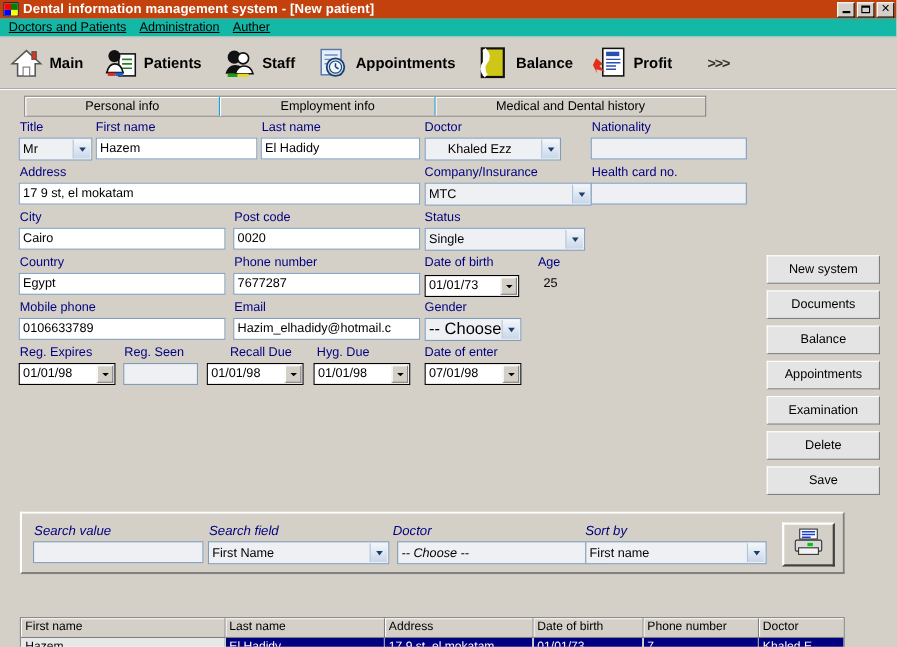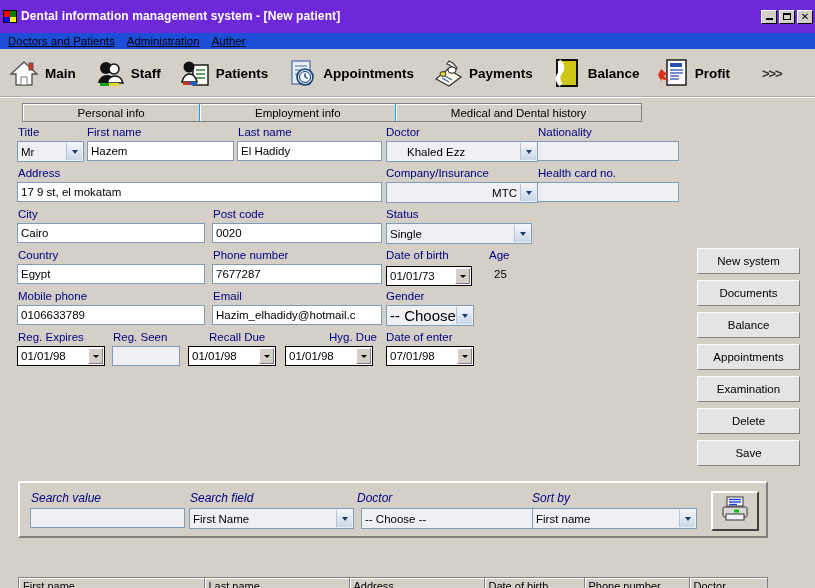--- a/index.html
+++ b/index.html
@@ -8,22 +8,22 @@
     margin: 0; padding: 0;
     width: 815px; height: 588px;
     overflow: hidden;
     font-family: "Liberation Sans", sans-serif;
     background: #d4d0c8;
   }
   body { position: relative; }
 
   
   #titlebar {
-    height: 33px;
-    background: #6d28d9;
+    height: 17px;
+    background: #c2410c;
     display: flex; align-items: center;
     padding: 0 2px 0 3px;
     color: #ffffff;
   }
   #title-icon {
     width: 14px; height: 13px; flex: 0 0 14px;
     position: relative; margin-right: 4px;
     background: #ffffff;
     border: 1px solid #000;
   }
@@ -59,21 +59,21 @@
     line-height: 1;
   }
   .winbtn span { font-family: "DejaVu Sans", sans-serif; font-size: 9px; font-weight: bold;}
   .winbtn.min span { display:block; width:7px; height:2px; background:#000; margin-top:5px; }
   .winbtn.res span { display:block; width:8px; height:7px; border:1px solid #000; border-top-width:2px; }
   .winbtn.cls span { font-size: 10px; font-weight: bold; }
 
   
   #menubar {
     height: 17px;
-    background: #1d4ed8;
+    background: #14b8a6;
     display: flex; align-items: center;
     padding-left: 4px;
     font-size: 11.5px; color: #000;
     border-bottom: 1px solid #d4d0c8;
   }
   .menu-item { padding: 1px 8px 1px 4px; white-space: nowrap; cursor: default; }
   .menu-item .ul { text-decoration: underline; }
 
   
   #toolbar {
@@ -263,34 +263,20 @@
 
   <div class="tb-item">
     <div class="tb-icon">
       <svg width="32" height="32" viewBox="0 0 32 32">
         <polygon points="16,5 29,17 24,17 24,28 8,28 8,17 3,17" fill="#ffffff" stroke="#555" stroke-width="1.4"></polygon>
         <rect x="21" y="6" width="4" height="7" fill="#e03020" stroke="#555" stroke-width="1"></rect>
         <rect x="13" y="20" width="6" height="8" fill="#ffffff" stroke="#777" stroke-width="1"></rect>
       </svg>
     </div>
     <div class="tb-label">Main</div>
-  </div>
-
-  <div class="tb-item">
-    <div class="tb-icon">
-      <svg width="32" height="32" viewBox="0 0 32 32">
-        <ellipse cx="12" cy="11" rx="6" ry="6" fill="#111"></ellipse>
-        <path d="M4 26 q2-8 9-8 q7 0 9 8 z" fill="#111"></path>
-        <ellipse cx="20" cy="12" rx="5" ry="5" fill="#fff" stroke="#111" stroke-width="1.5"></ellipse>
-        <path d="M13 26 q2-7 8-7 q6 0 8 7 z" fill="#fff" stroke="#111" stroke-width="1.5"></path>
-        <rect x="6" y="26" width="9" height="3" fill="#15a015"></rect>
-        <rect x="15" y="26" width="10" height="3" fill="#e8d82a"></rect>
-      </svg>
-    </div>
-    <div class="tb-label">Staff</div>
   </div>
 
   <div class="tb-item">
     <div class="tb-icon">
       <svg width="32" height="32" viewBox="0 0 32 32">
         <rect x="14" y="8" width="15" height="20" fill="#fff" stroke="#111" stroke-width="1.4"></rect>
         <line x1="17" y1="13" x2="26" y2="13" stroke="#2a7f2a" stroke-width="1.5"></line>
         <line x1="17" y1="17" x2="26" y2="17" stroke="#2a7f2a" stroke-width="1.5"></line>
         <line x1="17" y1="21" x2="26" y2="21" stroke="#2a7f2a" stroke-width="1.5"></line>
         <ellipse cx="10" cy="10" rx="5.5" ry="5.5" fill="#111"></ellipse>
@@ -298,46 +284,47 @@
         <rect x="4" y="25" width="7" height="3" fill="#d03020"></rect>
         <rect x="11" y="25" width="7" height="3" fill="#1a5fd0"></rect>
       </svg>
     </div>
     <div class="tb-label">Patients</div>
   </div>
 
   <div class="tb-item">
     <div class="tb-icon">
       <svg width="32" height="32" viewBox="0 0 32 32">
+        <ellipse cx="12" cy="11" rx="6" ry="6" fill="#111"></ellipse>
+        <path d="M4 26 q2-8 9-8 q7 0 9 8 z" fill="#111"></path>
+        <ellipse cx="20" cy="12" rx="5" ry="5" fill="#fff" stroke="#111" stroke-width="1.5"></ellipse>
+        <path d="M13 26 q2-7 8-7 q6 0 8 7 z" fill="#fff" stroke="#111" stroke-width="1.5"></path>
+        <rect x="6" y="26" width="9" height="3" fill="#15a015"></rect>
+        <rect x="15" y="26" width="10" height="3" fill="#e8d82a"></rect>
+      </svg>
+    </div>
+    <div class="tb-label">Staff</div>
+  </div>
+
+  <div class="tb-item">
+    <div class="tb-icon">
+      <svg width="32" height="32" viewBox="0 0 32 32">
         <rect x="6" y="4" width="18" height="23" fill="#e8eef8" stroke="#5577aa" stroke-width="1.3"></rect>
         <line x1="9" y1="9" x2="21" y2="9" stroke="#6a8ec0" stroke-width="1.3"></line>
         <line x1="9" y1="13" x2="21" y2="13" stroke="#6a8ec0" stroke-width="1.3"></line>
         <line x1="9" y1="17" x2="15" y2="17" stroke="#6a8ec0" stroke-width="1.3"></line>
         <circle cx="19" cy="20" r="8" fill="#cfe0f0" stroke="#17406e" stroke-width="1.6"></circle>
         <circle cx="19" cy="20" r="5.5" fill="#f0f6fc" stroke="#17406e" stroke-width="1"></circle>
         <line x1="19" y1="20" x2="19" y2="16.5" stroke="#17406e" stroke-width="1.4"></line>
         <line x1="19" y1="20" x2="21.8" y2="21.5" stroke="#17406e" stroke-width="1.4"></line>
       </svg>
     </div>
     <div class="tb-label">Appointments</div>
   </div>
 
-  <div class="tb-item">
-    <div class="tb-icon">
-      <svg width="32" height="32" viewBox="0 0 32 32">
-        <polygon points="4,22 16,12 29,20 17,29" fill="#fdfbe8" stroke="#333" stroke-width="1.3"></polygon>
-        <line x1="10" y1="21" x2="17" y2="25" stroke="#3355aa" stroke-width="1.1"></line>
-        <line x1="13" y1="19" x2="20" y2="23" stroke="#3355aa" stroke-width="1.1"></line>
-        <path d="M17 4 q5 2 8 7 l-3 2 q-3-5-7-6 z" fill="#fff" stroke="#333" stroke-width="1.2"></path>
-        <ellipse cx="20" cy="13" rx="4" ry="3.2" fill="#ffffff" stroke="#333" stroke-width="1.2"></ellipse>
-        <ellipse cx="11" cy="17" rx="3" ry="2.4" fill="#e8d82a" stroke="#333" stroke-width="1"></ellipse>
-      </svg>
-    </div>
-    <div class="tb-label">Payments</div>
-  </div>
 
   <div class="tb-item">
     <div class="tb-icon">
       <svg width="32" height="32" viewBox="0 0 32 32">
         <rect x="6" y="3" width="20" height="26" fill="#cfc718" stroke="#111" stroke-width="2"></rect>
         <path d="M8 4 q6 6 1 12 q-5 6 1 12 l-3 0 l0 -24 z" fill="#ffffff"></path>
         <path d="M8 4 q6 6 1 12 q-5 6 1 12" fill="#ffffff" stroke="#ffffff" stroke-width="4"></path>
       </svg>
     </div>
     <div class="tb-label">Balance</div>
@@ -379,29 +366,29 @@
 
     <div class="lbl" style="left:18px;  top:0px;">Title</div>
     <div class="lbl" style="left:87px;  top:0px;">First name</div>
     <div class="lbl" style="left:238px; top:0px;">Last name</div>
     <div class="lbl" style="left:386px; top:0px;">Doctor</div>
     <div class="lbl" style="left:538px; top:0px;">Nationality</div>
 
     <div class="sel" style="left:17px;  top:15px; width:67px;"><span>Mr</span><span class="arrow"></span></div>
     <div class="fld white" style="left:87px;  top:15px; width:147px;"><span>Hazem</span></div>
     <div class="fld white" style="left:237px; top:15px; width:145px;"><span>El Hadidy</span></div>
-    <div class="sel" style="left:386px; top:15px; width:152px;padding-left:20px;"><span>Khaled Ezz</span><span class="arrow"></span></div>
+    <div class="sel" style="left:386px; top:15px; width:124px;padding-left:20px;"><span>Khaled Ezz</span><span class="arrow"></span></div>
     <div class="fld" style="left:537px; top:15px; width:142px;"><span></span></div>
 
     <div class="lbl" style="left:18px;  top:41px;">Address</div>
     <div class="lbl" style="left:386px; top:41px;">Company/Insurance</div>
     <div class="lbl" style="left:538px; top:41px;">Health card no.</div>
 
     <div class="fld white" style="left:17px;  top:56px; width:365px;"><span>17 9 st, el mokatam</span></div>
-    <div class="sel" style="left:386px; top:56px; width:152px;text-align:right;"><span>MTC</span><span class="arrow"></span></div>
+    <div class="sel" style="left:386px; top:56px; width:152px;"><span>MTC</span><span class="arrow"></span></div>
     <div class="fld" style="left:537px; top:56px; width:142px;"><span></span></div>
 
     <div class="lbl" style="left:18px;  top:82px;">City</div>
     <div class="lbl" style="left:213px; top:82px;">Post code</div>
     <div class="lbl" style="left:386px; top:82px;">Status</div>
 
     <div class="fld white" style="left:17px;  top:97px; width:188px;"><span>Cairo</span></div>
     <div class="fld white" style="left:212px; top:97px; width:170px;"><span>0020</span></div>
     <div class="sel" style="left:386px; top:97px; width:146px;"><span>Single</span><span class="arrow"></span></div>
 
@@ -419,21 +406,21 @@
     <div class="lbl" style="left:213px; top:164px;">Email</div>
     <div class="lbl" style="left:386px; top:164px;">Gender</div>
 
     <div class="fld white" style="left:17px;  top:179px; width:188px;"><span>0106633789</span></div>
     <div class="fld white" style="left:212px; top:179px; width:170px;"><span>Hazim_elhadidy@hotmail.c</span></div>
     <div class="sel" style="left:386px; top:179px; width:88px; font-size:15px;"><span>-- Choose -</span><span class="arrow"></span></div>
 
     <div class="lbl" style="left:18px;  top:205px;">Reg. Expires</div>
     <div class="lbl" style="left:113px; top:205px;">Reg. Seen</div>
     <div class="lbl" style="left:209px; top:205px;">Recall Due</div>
-    <div class="lbl" style="left:288px; top:205px;margin-left:41px;">Hyg. Due</div>
+    <div class="lbl" style="left:288px; top:205px;">Hyg. Due</div>
     <div class="lbl" style="left:386px; top:205px;">Date of enter</div>
 
     <div class="dt" style="left:17px;  top:220px; width:88px;"><span>01/01/98</span><span class="arrow"></span></div>
     <div class="fld" style="left:112px; top:220px; width:68px;"><span></span></div>
     <div class="dt" style="left:188px; top:220px; width:88px;"><span>01/01/98</span><span class="arrow"></span></div>
     <div class="dt" style="left:285px; top:220px; width:88px;"><span>01/01/98</span><span class="arrow"></span></div>
     <div class="dt" style="left:386px; top:220px; width:88px;"><span>07/01/98</span><span class="arrow"></span></div>
   </div>
 
   <div id="sidebtns">
@@ -462,21 +449,21 @@
 
   <div id="searchbox">
     <div id="searchbox-inner">
       <div class="s-lbl" style="left:11px;  top:8px;">Search value</div>
       <div class="s-lbl" style="left:170px; top:8px;">Search field</div>
       <div class="s-lbl" style="left:337px; top:8px;">Doctor</div>
       <div class="s-lbl" style="left:512px; top:8px;">Sort by</div>
 
       <div class="fld" style="left:10px;  top:25px; width:155px;"><span></span></div>
       <div class="sel" style="left:169px; top:25px; width:165px;"><span>First Name</span><span class="arrow"></span></div>
-      <div class="sel" style="left:341px; top:25px; width:193px;"><span>-- Choose --</span><span class="arrow"></span></div>
+      <div class="sel" style="left:341px; top:25px; width:193px;font-style:italic;"><span>-- Choose --</span><span class="arrow"></span></div>
       <div class="sel" style="left:512px; top:25px; width:165px;"><span>First name</span><span class="arrow"></span></div>
 
       <div id="printbtn">
         <span>
           <svg width="30" height="26" viewBox="0 0 30 26">
             <rect x="7" y="1" width="16" height="9" fill="#ffffff" stroke="#333" stroke-width="1"></rect>
             <line x1="9" y1="3.5" x2="21" y2="3.5" stroke="#1a3fd0" stroke-width="1.4"></line>
             <line x1="9" y1="6" x2="21" y2="6" stroke="#1a3fd0" stroke-width="1.4"></line>
             <line x1="9" y1="8.5" x2="17" y2="8.5" stroke="#1a3fd0" stroke-width="1.4"></line>
             <rect x="3" y="11" width="24" height="10" rx="1.5" fill="#d9d9d9" stroke="#333" stroke-width="1"></rect>

